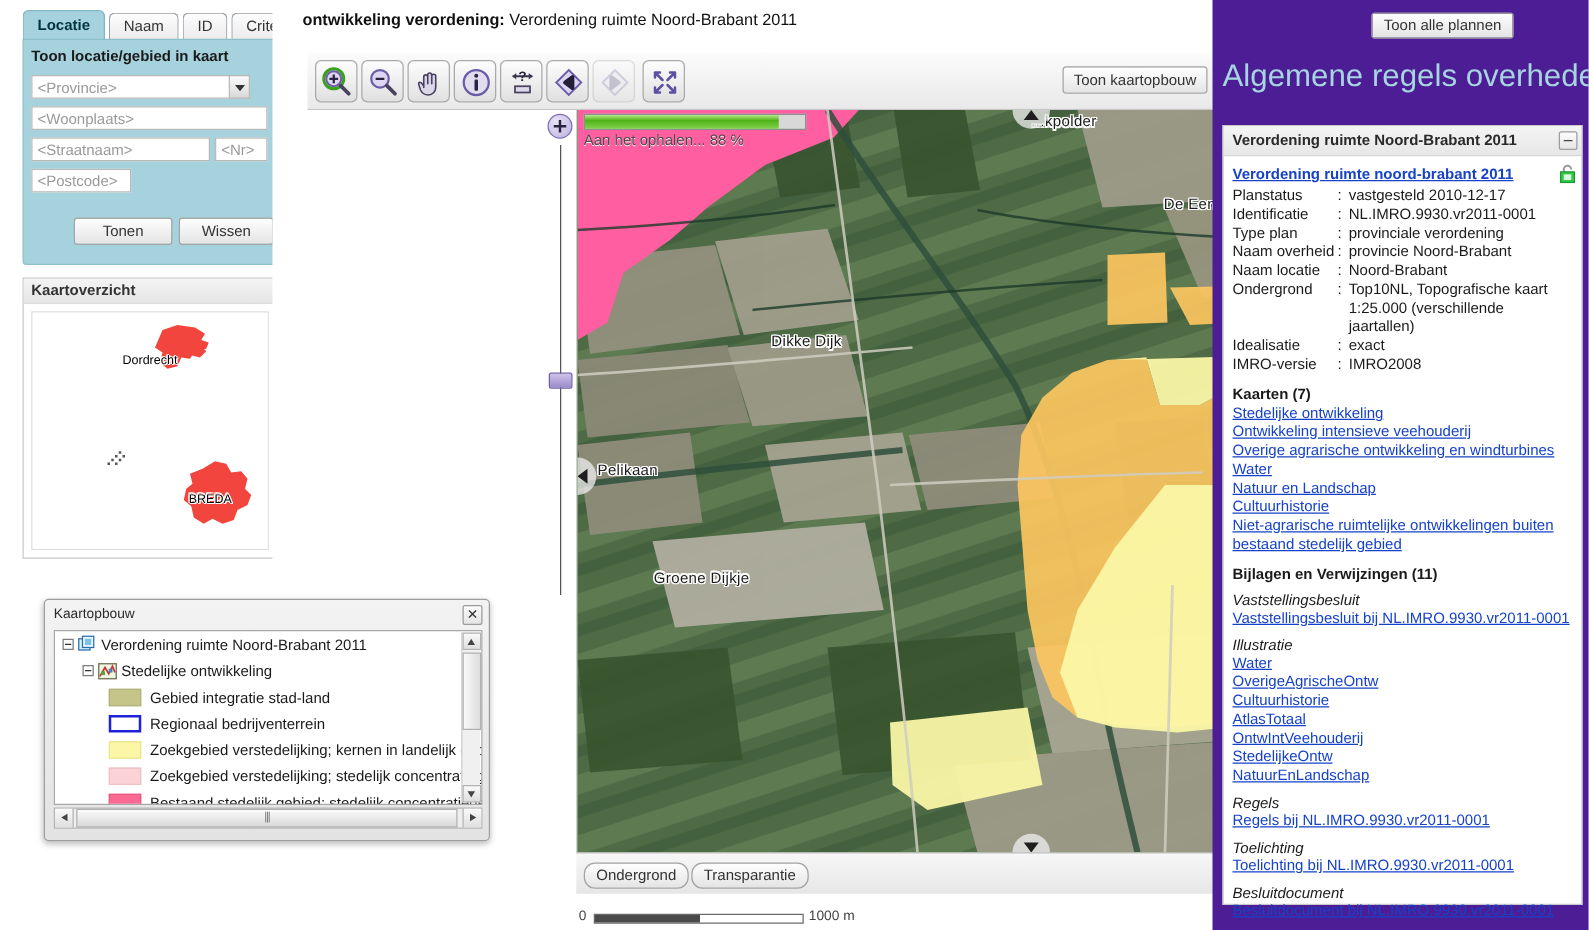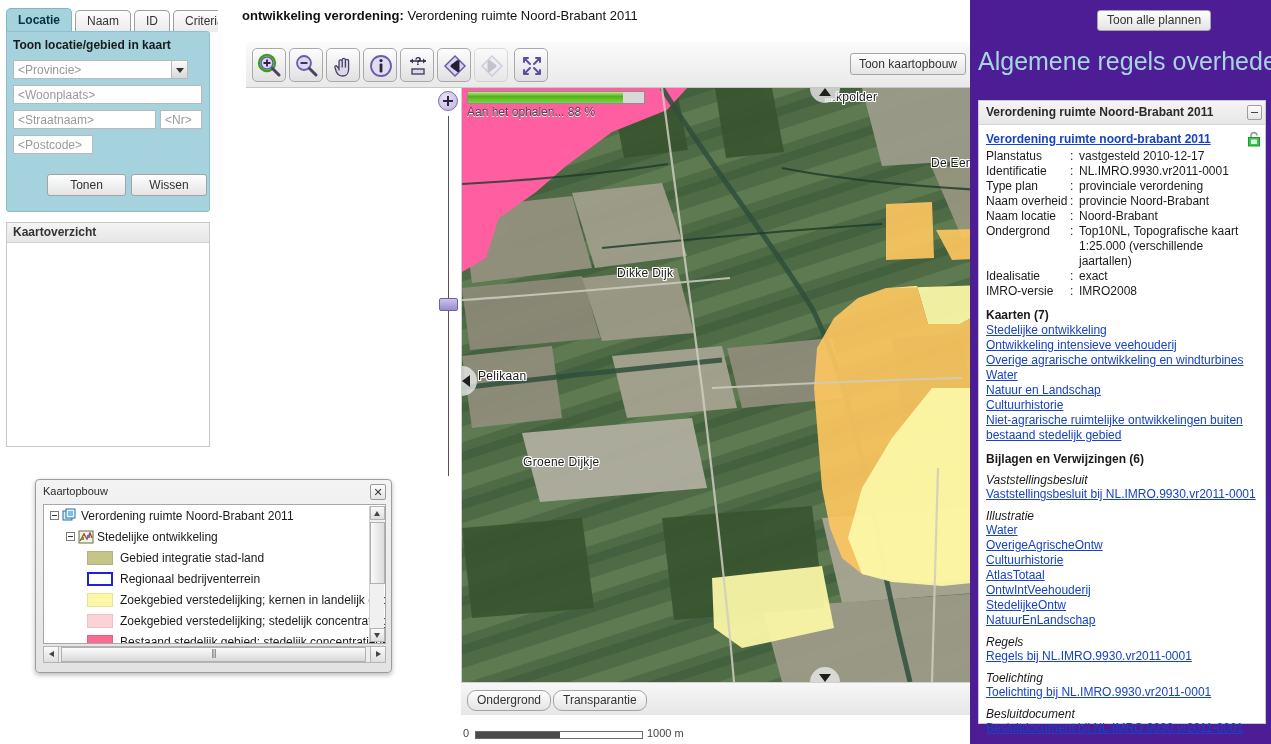--- a/index.html
+++ b/index.html
@@ -8,21 +8,21 @@
     width: 1271px; height: 744px;
     overflow: hidden;
     background: #ffffff;
     font-family: "Liberation Sans", sans-serif;
     font-size: 12px;
     color: #222;
   }
   #app { position: relative; width: 1271px; height: 744px; }
 
   
-  #left-panel { position: absolute; left: 0; top: 0; width: 218px; height: 736px; background: #fff; }
+  #left-panel { position: absolute; left: 12px; top: 0; width: 218px; height: 736px; background: #fff; }
 
   .tabstrip { position: absolute; left: 6px; top: 8px; height: 24px; display: flex; align-items: flex-end; gap: 3px; }
   .tab {
     height: 22px; padding: 0 11px; line-height: 21px;
     border: 1px solid #9aa0a6; border-bottom: none;
     border-radius: 5px 5px 0 0;
     background: linear-gradient(to bottom,#fdfdfd,#eceaea);
     font-size: 12px; color: #333; cursor: pointer; white-space: nowrap;
   }
   .tab.active {
@@ -234,20 +234,41 @@
       <input class="fld" id="f-woon" placeholder="&lt;Woonplaats&gt;" style="">
       <input class="fld" id="f-straat" placeholder="&lt;Straatnaam&gt;" style="">
       <input class="fld" id="f-nr" placeholder="&lt;Nr&gt;" style="">
       <input class="fld" id="f-post" placeholder="&lt;Postcode&gt;" style="">
       <button class="btn" id="b-tonen">Tonen</button>
       <button class="btn" id="b-wissen">Wissen</button>
     </div>
 
     <div class="ovw-box">
       <div class="ovw-head">Kaartoverzicht</div>
+      <div class="ovw-map">
+        <svg width="192" height="193" viewBox="0 0 192 193">
+          <rect width="192" height="193" fill="#ffffff"></rect>
+          <g fill="#f2453d">
+            <path d="M104 14 l12 -4 l14 2 l8 5 l-3 5 l6 2 l-2 5 l-9 2 l-4 6 l-7 -1 l-3 7 l-8 2 l-6 -5 l2 -8 l-6 -4 l3 -7 l3 -7z"></path>
+            <path d="M126 29 l9 -2 l4 4 l-5 5 l-8 -2z"></path>
+            <path d="M136 125 l10 -6 l9 2 l4 7 l8 -1 l5 6 l-2 8 l5 5 l-3 8 l-8 4 l-3 8 l-9 3 l-8 -4 l-7 4 l-8 -5 l-2 -9 l-6 -5 l2 -9 l5 -4 l-2 -8 l10 -4z"></path>
+          </g>
+          <g fill="#555">
+            <rect x="63" y="117" width="2" height="2"></rect>
+              <rect x="66" y="114" width="2" height="2"></rect>
+            <rect x="66" y="120" width="2" height="2"></rect>
+              <rect x="69" y="117" width="2" height="2"></rect>
+            <rect x="69" y="111" width="2" height="2"></rect>
+              <rect x="72" y="114" width="2" height="2"></rect>
+            <rect x="60" y="120" width="2" height="2"></rect>
+          </g>
+        </svg>
+        <div class="ovw-label" style="left:72px;top:33px;">Dordrecht</div>
+        <div class="ovw-label" style="left:125px;top:144px;">BREDA</div>
+      </div>
     </div>
   </div>
 
   <div id="map-col">
 
     <div id="title-bar">
       <b>ontwikkeling verordening:</b>
       <span>Verordening ruimte Noord-Brabant 2011</span>
     </div>
 
@@ -588,21 +609,21 @@
 
         <div class="sect-h">Kaarten (7)</div>
         <a class="rlink">Stedelijke ontwikkeling</a>
         <a class="rlink">Ontwikkeling intensieve veehouderij</a>
         <a class="rlink">Overige agrarische ontwikkeling en windturbines</a>
         <a class="rlink">Water</a>
         <a class="rlink">Natuur en Landschap</a>
         <a class="rlink">Cultuurhistorie</a>
         <a class="rlink">Niet-agrarische ruimtelijke ontwikkelingen buiten bestaand stedelijk gebied</a>
 
-        <div class="sect-h">Bijlagen en Verwijzingen (6)</div>
+        <div class="sect-h">Bijlagen en Verwijzingen (11)</div>
 
         <div class="ital">Vaststellingsbesluit</div>
         <a class="rlink">Vaststellingsbesluit bij NL.IMRO.9930.vr2011-0001</a>
 
         <div class="ital">Illustratie</div>
         <a class="rlink">Water</a>
         <a class="rlink">OverigeAgrischeOntw</a>
         <a class="rlink">Cultuurhistorie</a>
         <a class="rlink">AtlasTotaal</a>
         <a class="rlink">OntwIntVeehouderij</a>

